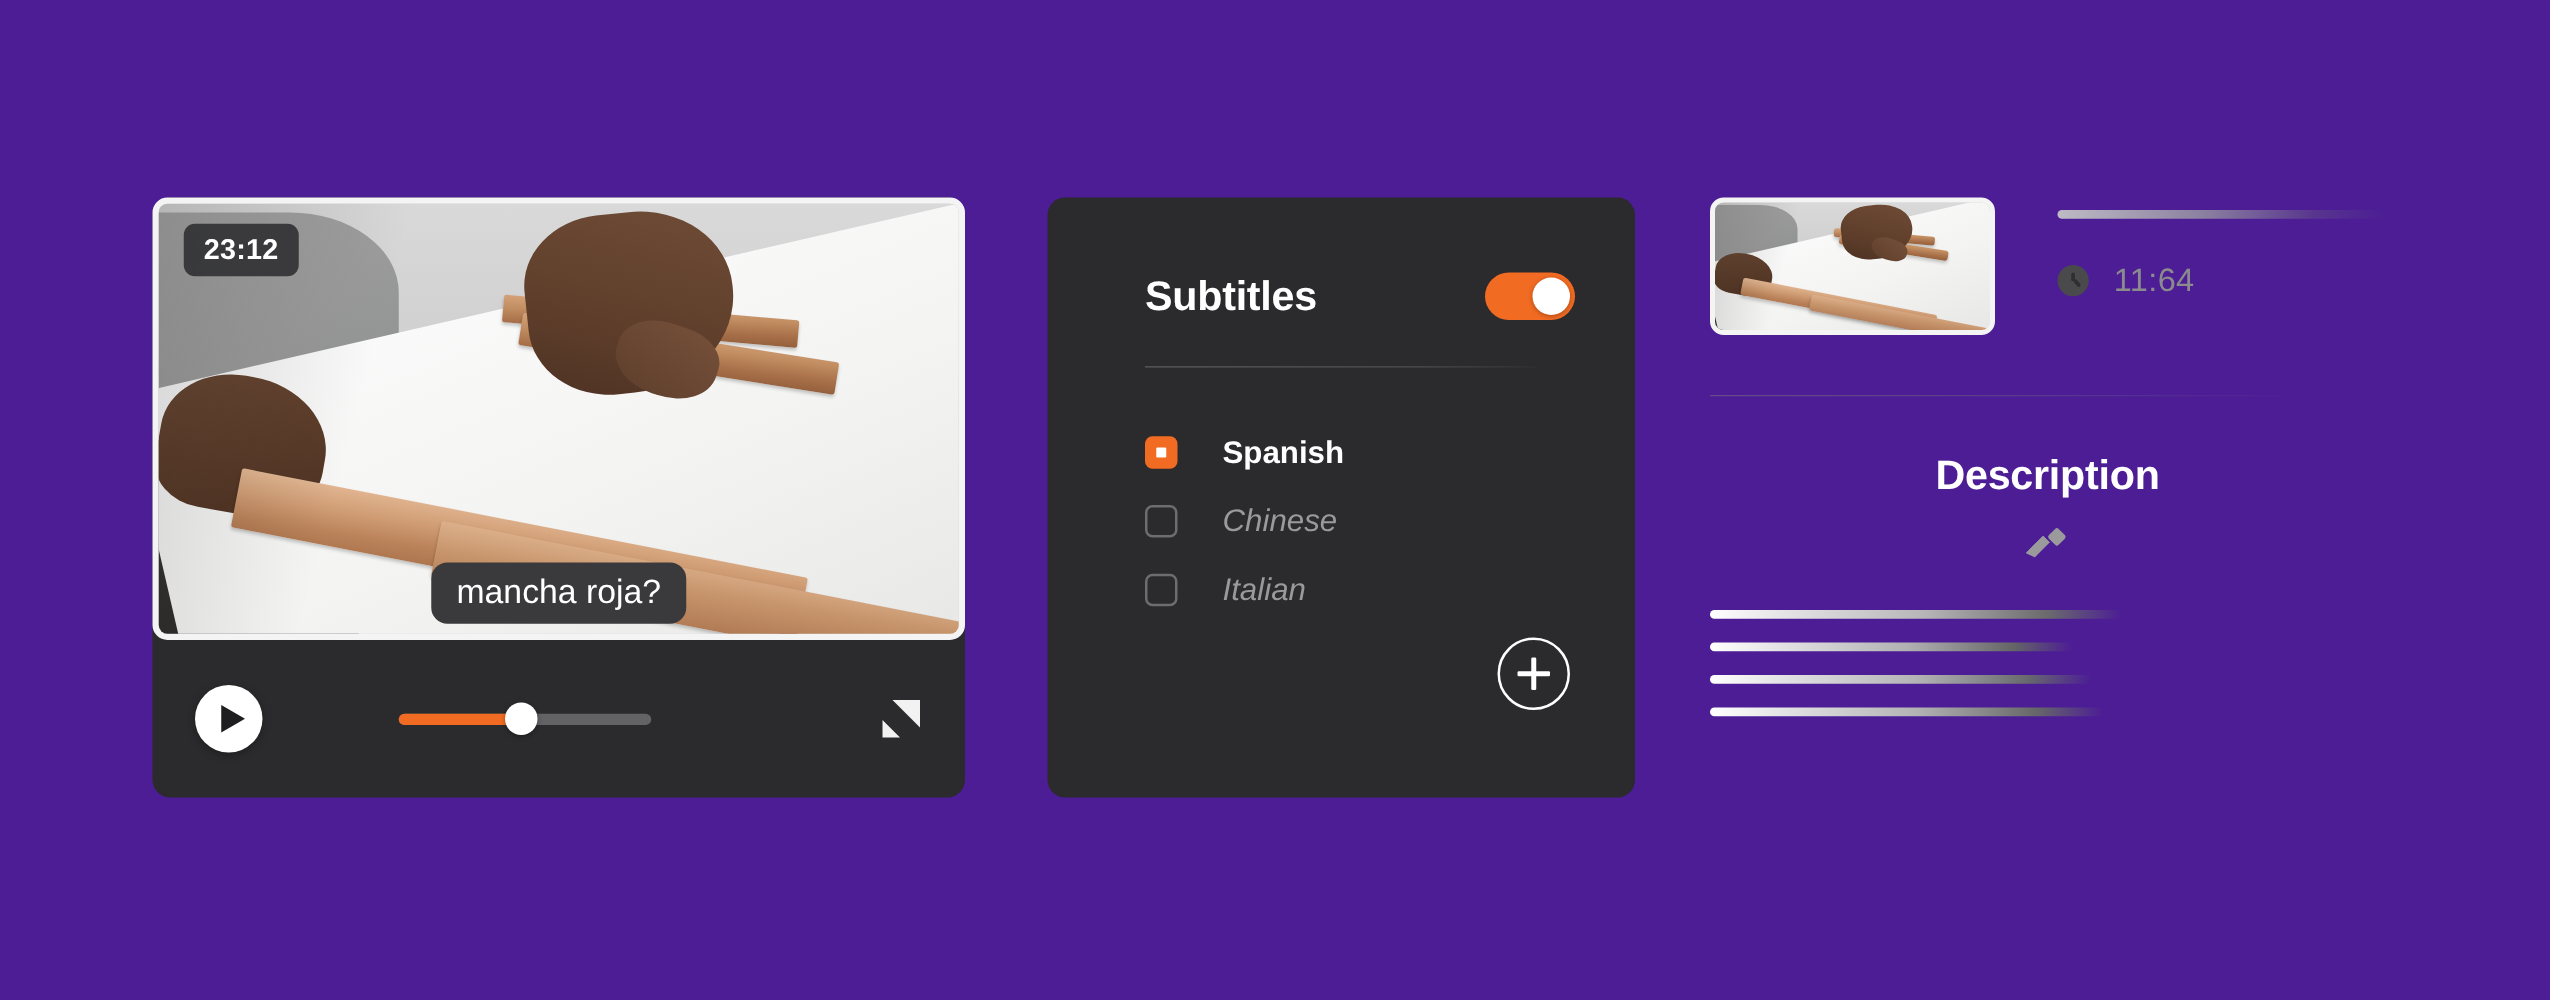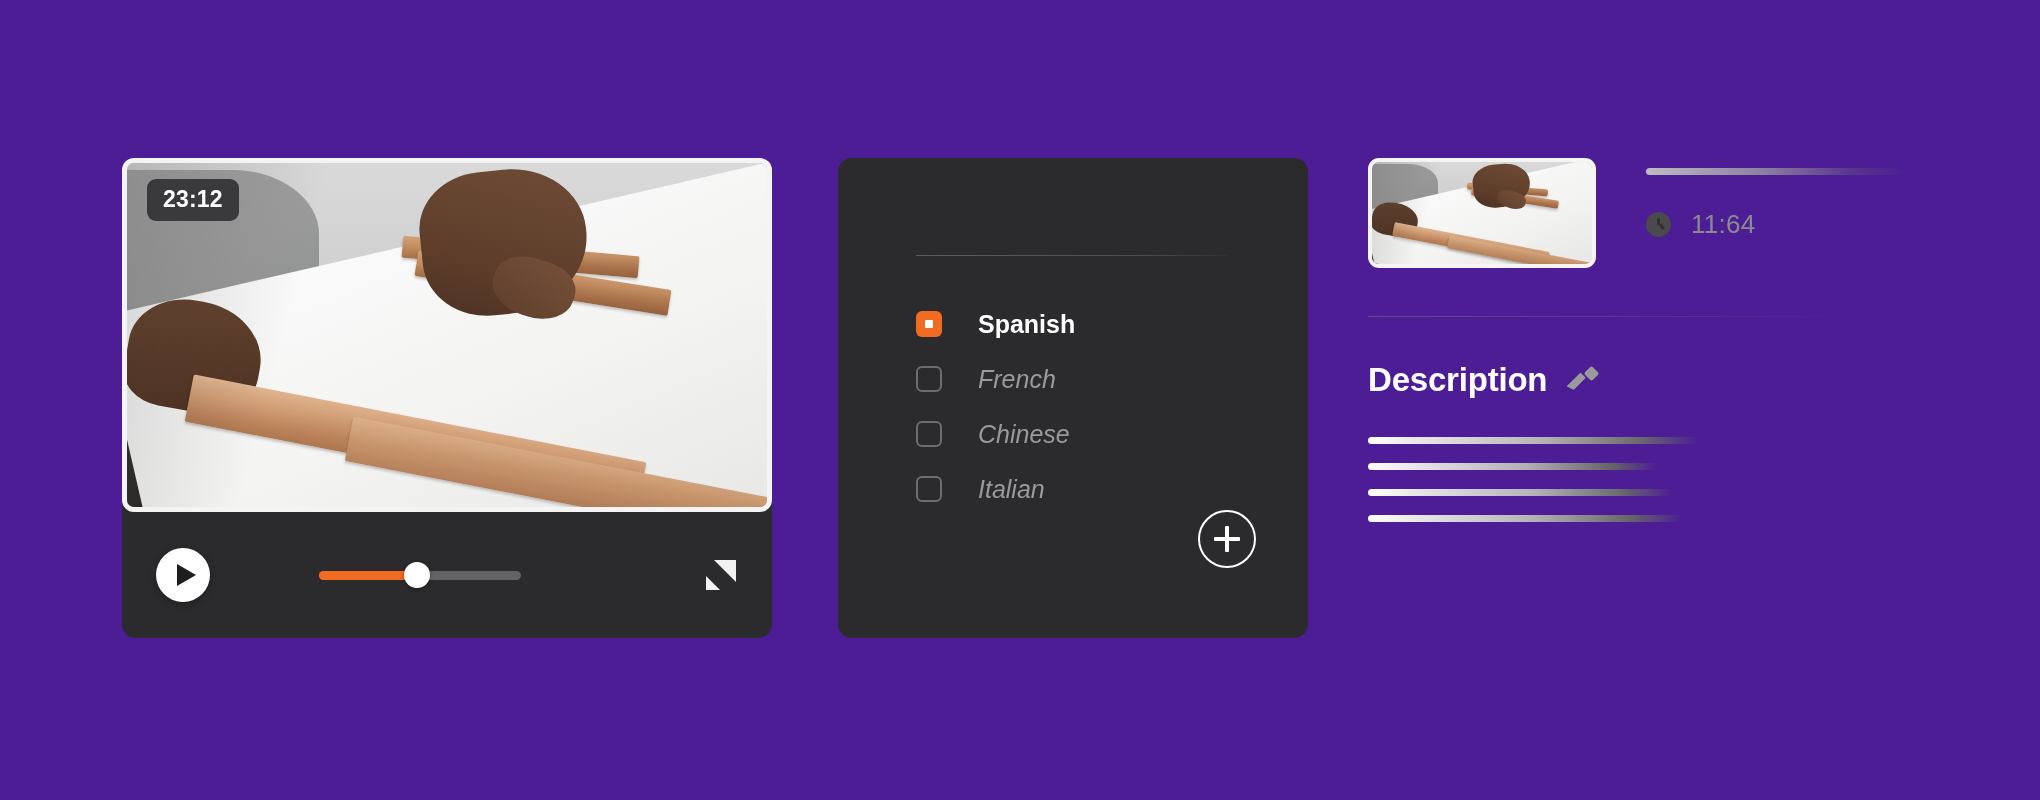--- a/index.html
+++ b/index.html
@@ -439,20 +439,21 @@
     height: 1px;
     width: 460px;
     background: linear-gradient(90deg, rgba(120,120,124,.52) 0%, rgba(120,120,124,.32) 55%, rgba(120,120,124,.03) 100%);
   }
 
   .desc-head {
     margin-top: 44px;
     display: flex;
     align-items: center;
     gap: 24px;
+    flex-direction: column;
   }
   .desc-title {
     color: #ffffff;
     font-size: 33px;
     font-weight: bold;
     letter-spacing: -.2px;
   }
   .edit-icon {
     width: 27px; height: 27px;
     position: relative;
@@ -512,20 +513,21 @@
         <div class="hand-right"></div>
         <div class="arm-left"></div>
         <div class="plank plank-c"></div>
         <div class="plank plank-d"></div>
         <div class="scene-vignette"></div>
       </div>
 
       <div class="timestamp-badge">23:12</div>
 
       <div class="caption-wrap">
+        <div class="caption-line">mancha roja?</div>
       </div>
     </div>
 
     <div class="controls">
       <div class="play-button">
         <div class="play-tri"></div>
       </div>
 
       <div class="volume-slider">
         <div class="slider-track"></div>
@@ -535,36 +537,38 @@
 
       <div class="fullscreen-icon">
         <div class="fs-tri-a"></div>
         <div class="fs-tri-b"></div>
       </div>
     </div>
   </div>
 
   <div class="subtitles-card">
 
+    <div class="subtitles-head">
+      <div class="subtitles-title">Subtitles</div>
+      <div class="toggle">
+        <div class="toggle-knob"></div>
+      </div>
+    </div>
 
     <div class="subtitles-divider"></div>
 
     <div class="lang-list">
 
       <div class="lang-row">
         <div class="cbox on">
           <div class="cbox-dot"></div>
         </div>
         <div class="lang-label sel">Spanish</div>
       </div>
 
-      <div class="lang-row">
-        <div class="cbox off"></div>
-        <div class="lang-label unsel">French</div>
-      </div>
 
       <div class="lang-row">
         <div class="cbox off"></div>
         <div class="lang-label unsel">Chinese</div>
       </div>
 
       <div class="lang-row">
         <div class="cbox off"></div>
         <div class="lang-label unsel">Italian</div>
       </div>

